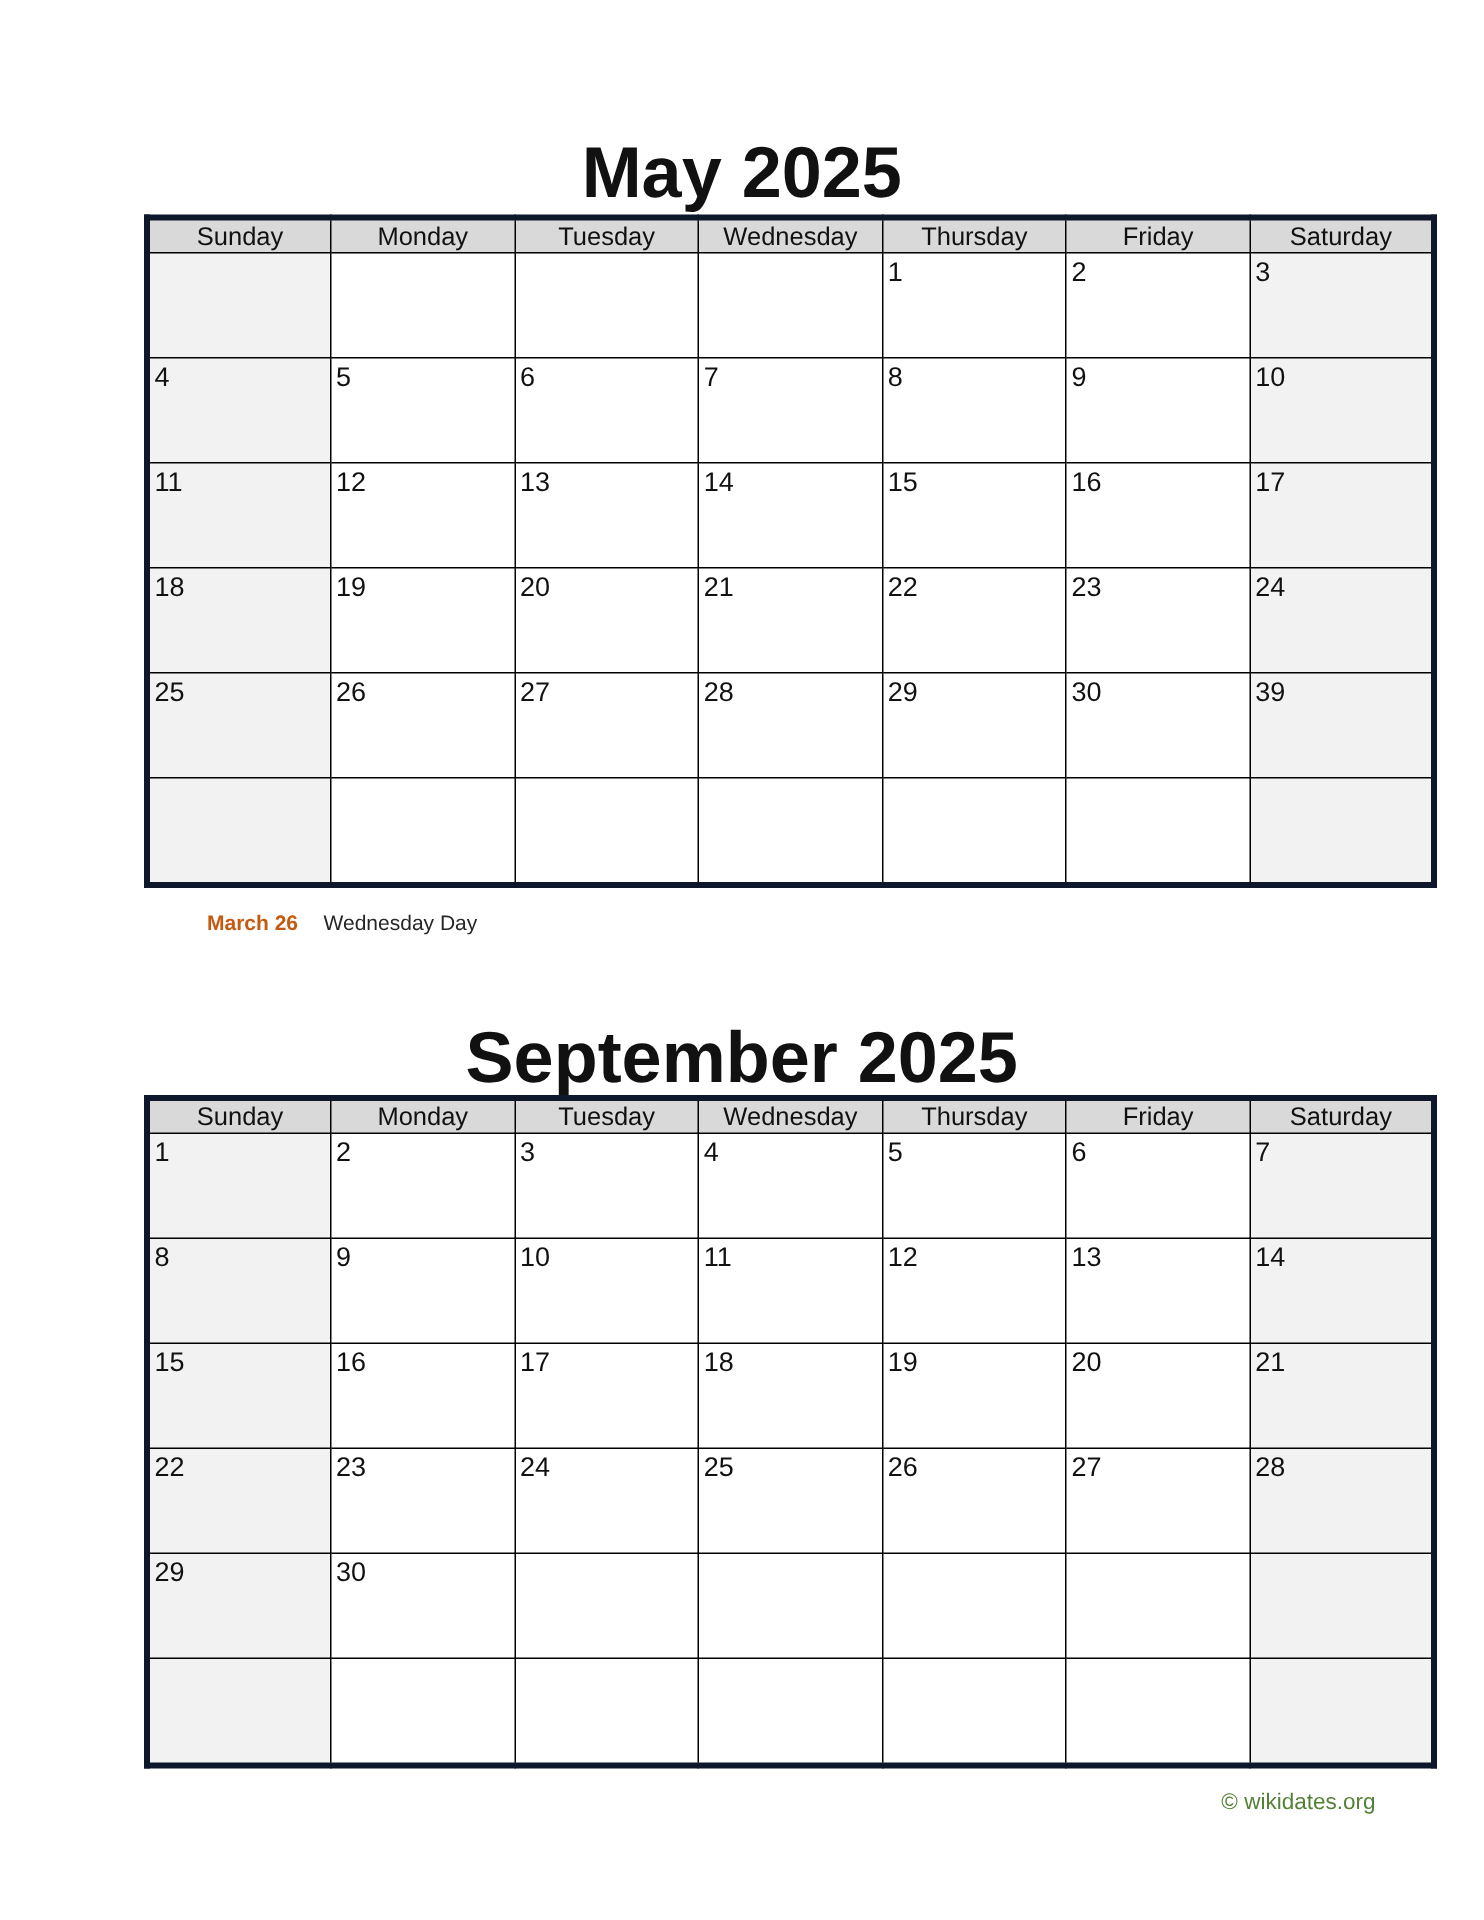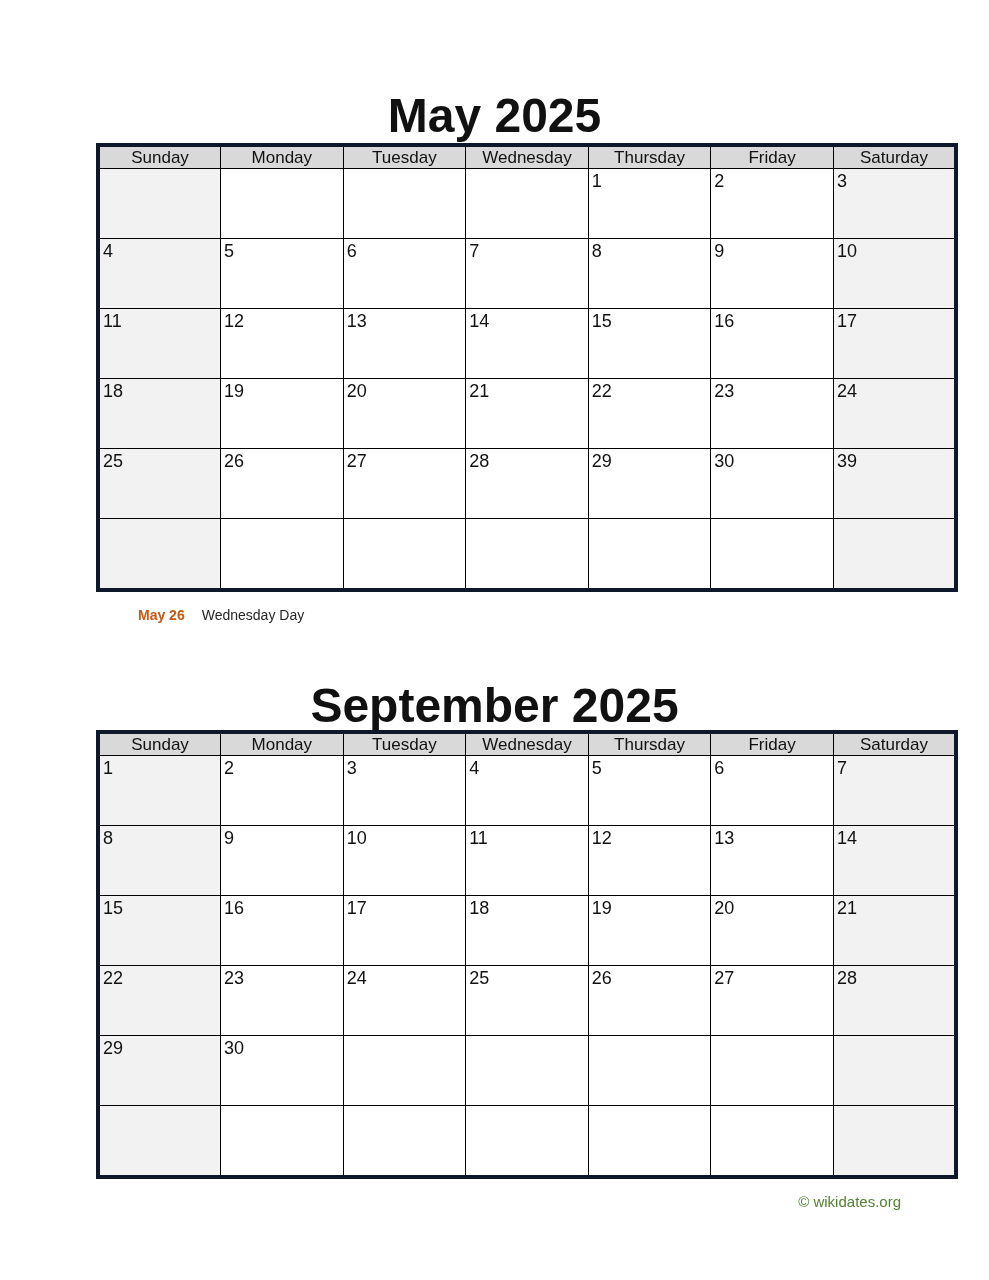--- a/index.html
+++ b/index.html
@@ -79,21 +79,21 @@
     color: var(--holiday-accent, #c55a11);
   }
   .holiday-name {
     color: #262626;
     margin-left: 17px;
   }
 
   .footer {
     position: absolute;
     top: 1193px;
-    right: 88px;
+    right: 72px;
     font-size: 15px;
     line-height: 18px;
     color: var(--footer-green, #538135);
   }
 </style>
 </head>
 <body>
 
 <h1 class="month-title" id="may-title">May 2025</h1>
 
@@ -161,21 +161,21 @@
         <td></td>
         <td></td>
         <td></td>
         <td></td>
         <td class="weekend"></td>
       </tr>
     </tbody>
 </table>
 
 <div class="holiday-note">
-  <span class="holiday-date">May 26</span><span class="holiday-name">Wednesday Day</span>
+  <span class="holiday-date">March 26</span><span class="holiday-name">Wednesday Day</span>
 </div>
 
 <h1 class="month-title" id="june-title">September 2025</h1>
 
 <table class="calendar" id="june-calendar">
   <thead>
     <tr>
         <th>Sunday</th>
         <th>Monday</th>
         <th>Tuesday</th>

